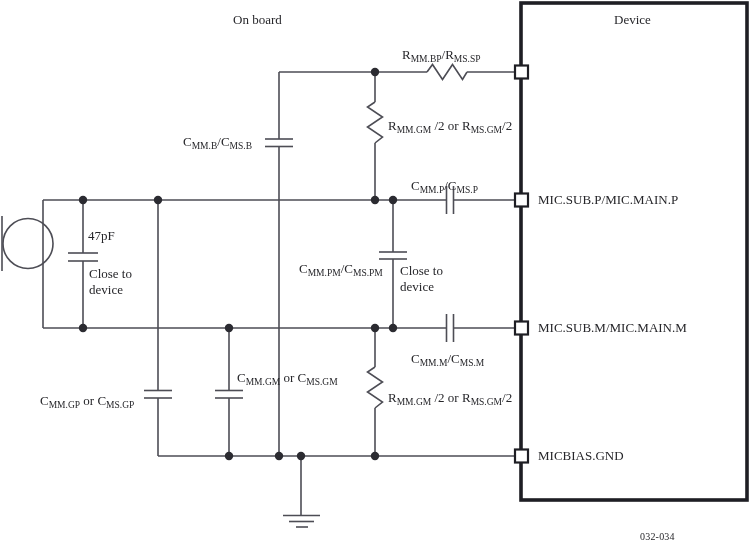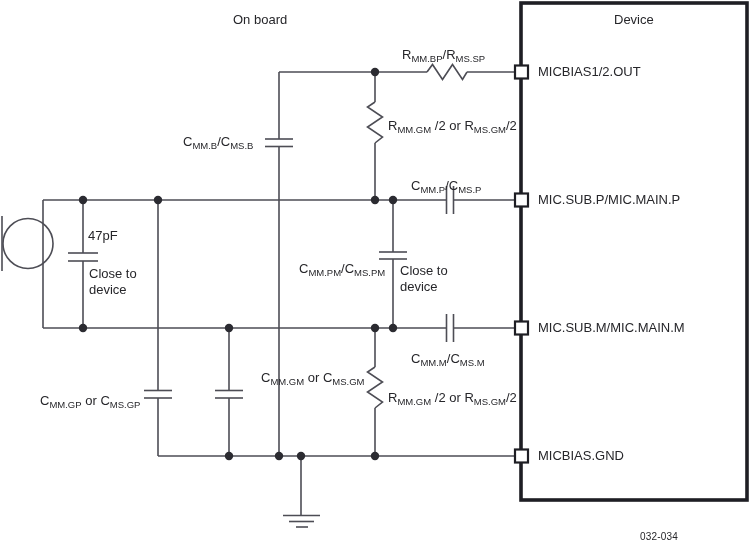--- a/index.html
+++ b/index.html
@@ -1,18 +1,18 @@
 <!DOCTYPE html>
 <html style="--wire: #4d4d55; --outline: #1e1e24; --dot: #2b2b31; --text: #26262a;"><head>
 <meta charset="utf-8">
 <style>
   html,body{margin:0;padding:0;background:#fff;}
   .stage{
     position:relative;width:752px;height:544px;background:#fff;overflow:hidden;
-    font-family:Liberation Sans, sans-serif;color:var(--text,#26262a);
+    font-family:Liberation Serif, serif;color:var(--text,#26262a);
   }
   .stage svg{position:absolute;left:0;top:0;}
   .w{stroke:var(--wire,#4d4d55);stroke-width:1.6;fill:none;}
   .zz{stroke:var(--wire,#45454d);stroke-width:1.6;fill:none;stroke-linejoin:miter;}
   .box{fill:#ffffff;stroke:var(--outline,#1e1e24);stroke-width:3.6;}
   .pin{fill:#ffffff;stroke:var(--outline,#1e1e24);stroke-width:2.2;}
   .dot{fill:var(--dot,#2b2b31);stroke:none;}
   .lbl{position:absolute;font-size:13px;line-height:16px;white-space:nowrap;}
   .lbl span{white-space:pre;}
   .lbl .sub{font-size:9.5px;vertical-align:-3px;letter-spacing:0;}
@@ -103,21 +103,20 @@
     <circle class="dot" cx="393" cy="328" r="4.2"></circle>
     <circle class="dot" cx="229" cy="456" r="4.2"></circle>
     <circle class="dot" cx="279" cy="456" r="4.2"></circle>
     <circle class="dot" cx="301" cy="456" r="4.2"></circle>
     <circle class="dot" cx="375" cy="456" r="4.2"></circle>
   </svg>
 
   <div class="lbl" style="left:233px;top:12px;">On board</div>
   <div class="lbl" style="left:614px;top:12px;">Device</div>
 
-  <div class="lbl" style="left:538px;top:64px;">MICBIAS1/2.OUT</div>
   <div class="lbl" style="left:538px;top:192px;">MIC.SUB.P/MIC.MAIN.P</div>
   <div class="lbl" style="left:538px;top:320px;">MIC.SUB.M/MIC.MAIN.M</div>
   <div class="lbl" style="left:538px;top:448px;">MICBIAS.GND</div>
 
   <div class="lbl" style="left:402px;top:47px;text-align:center;"><span>R</span><span class="sub">MM.BP</span><span>/R</span><span class="sub">MS.SP</span></div>
 
   <div class="lbl" style="left:388px;top:118px;"><span>R</span><span class="sub">MM.GM</span><span> /2 or R</span><span class="sub">MS.GM</span><span>/2</span></div>
 
   <div class="lbl" style="left:183px;top:134px;"><span>C</span><span class="sub">MM.B</span><span>/C</span><span class="sub">MS.B</span></div>
 
@@ -126,21 +125,21 @@
   <div class="lbl" style="left:88px;top:228px;">47pF</div>
 
   <div class="lbl wrap" style="left:89px;top:266px;">Close to device</div>
 
   <div class="lbl" style="left:291px;top:261px;margin-left:8px;"><span>C</span><span class="sub">MM.PM</span><span>/C</span><span class="sub">MS.PM</span></div>
 
   <div class="lbl wrap" style="left:400px;top:263px;">Close to device</div>
 
   <div class="lbl" style="left:411px;top:351px;"><span>C</span><span class="sub">MM.M</span><span>/C</span><span class="sub">MS.M</span></div>
 
-  <div class="lbl" style="left:237px;top:370px;margin-left:24px;"><span>C</span><span class="sub">MM.GM</span><span> or C</span><span class="sub">MS.GM</span></div>
+  <div class="lbl" style="left:237px;top:370px;"><span>C</span><span class="sub">MM.GM</span><span> or C</span><span class="sub">MS.GM</span></div>
 
   <div class="lbl" style="left:388px;top:390px;"><span>R</span><span class="sub">MM.GM</span><span> /2 or R</span><span class="sub">MS.GM</span><span>/2</span></div>
 
   <div class="lbl" style="left:40px;top:393px;"><span>C</span><span class="sub">MM.GP</span><span> or C</span><span class="sub">MS.GP</span></div>
 
   <div class="lbl fig rt" style="left:640px;top:529px;width:110px;">032-034</div>
 
 </div>
 
 </body></html>

